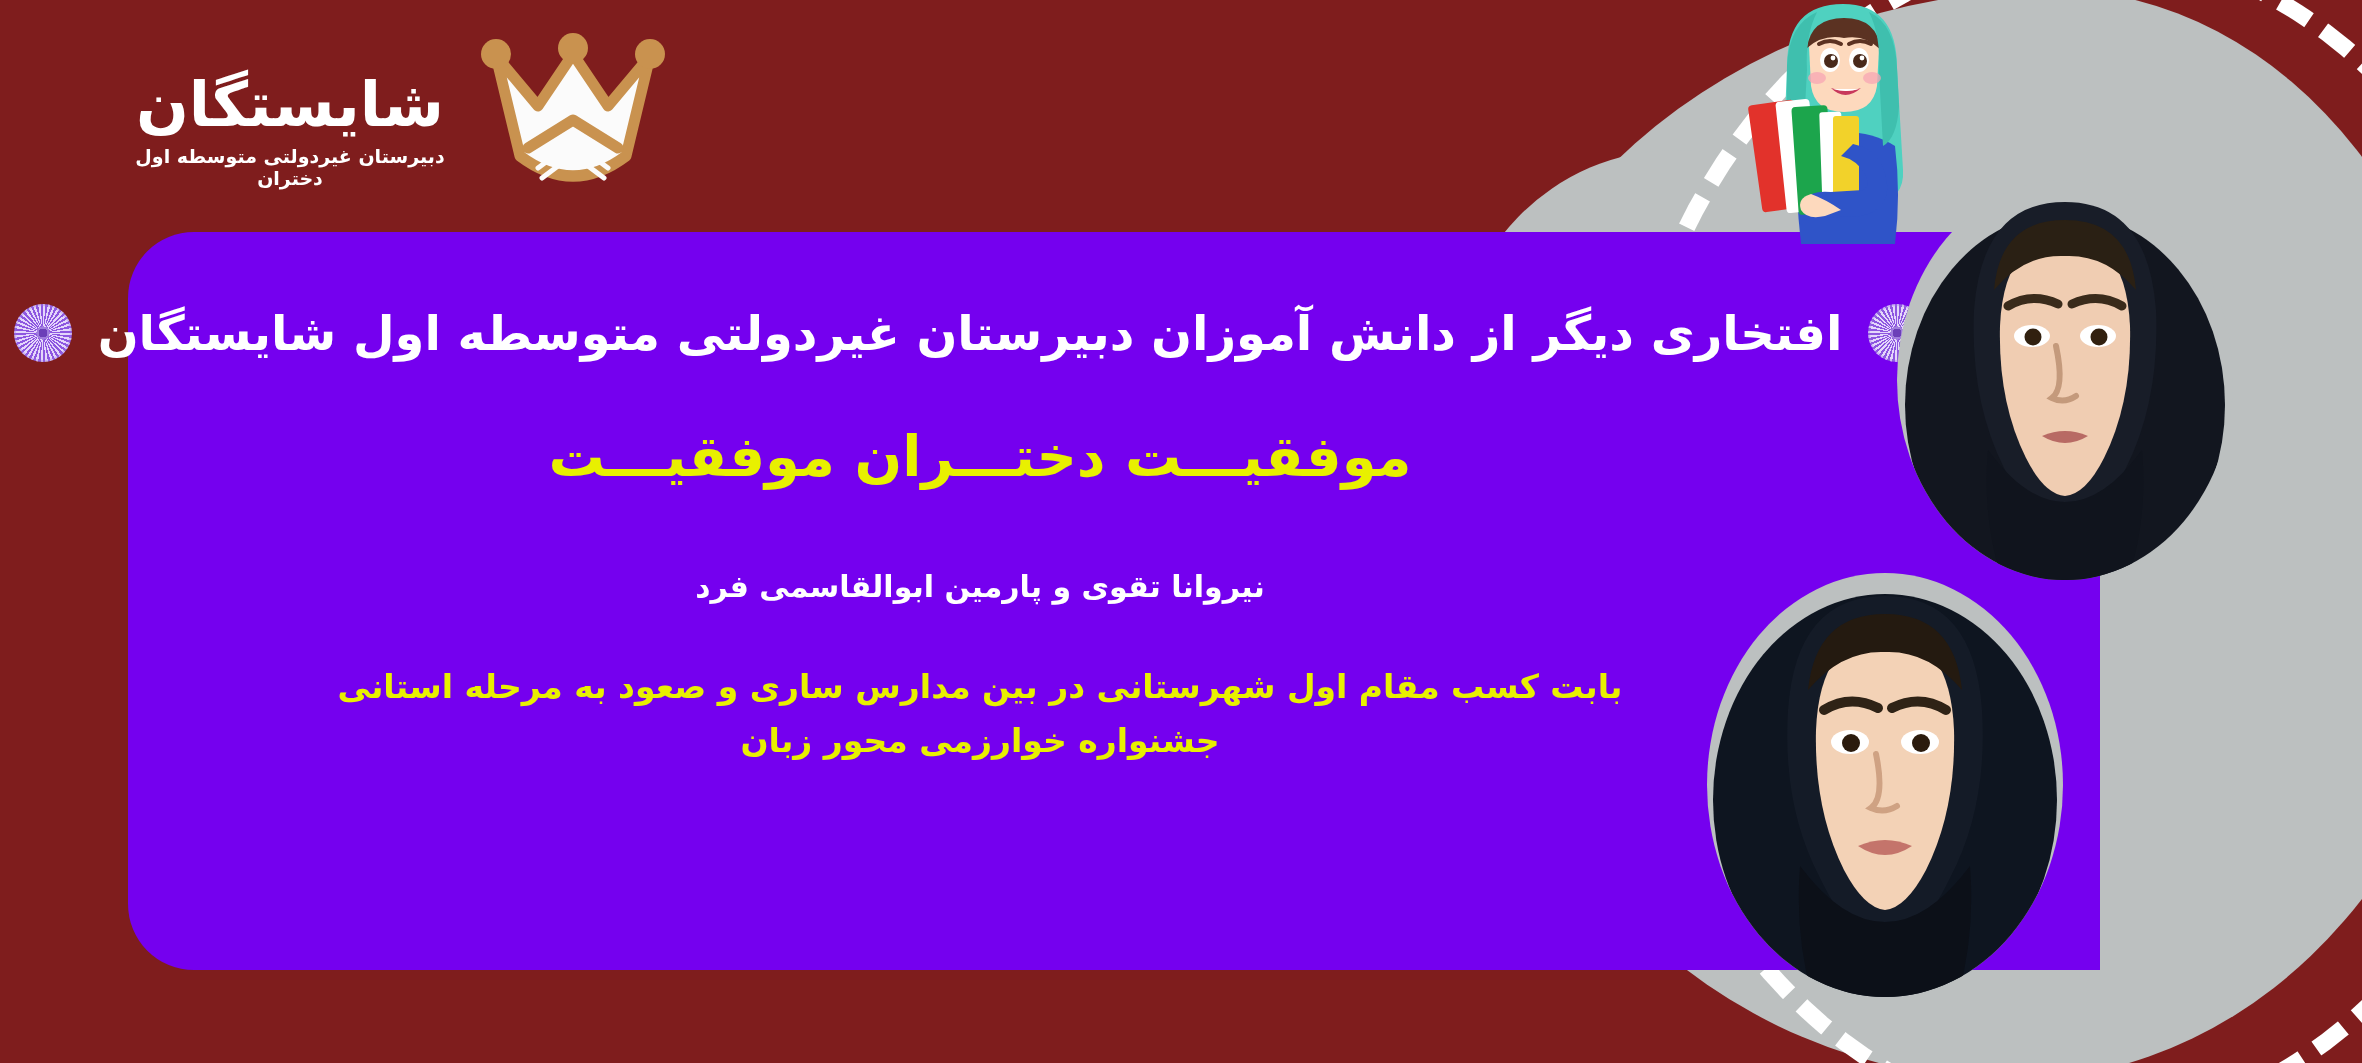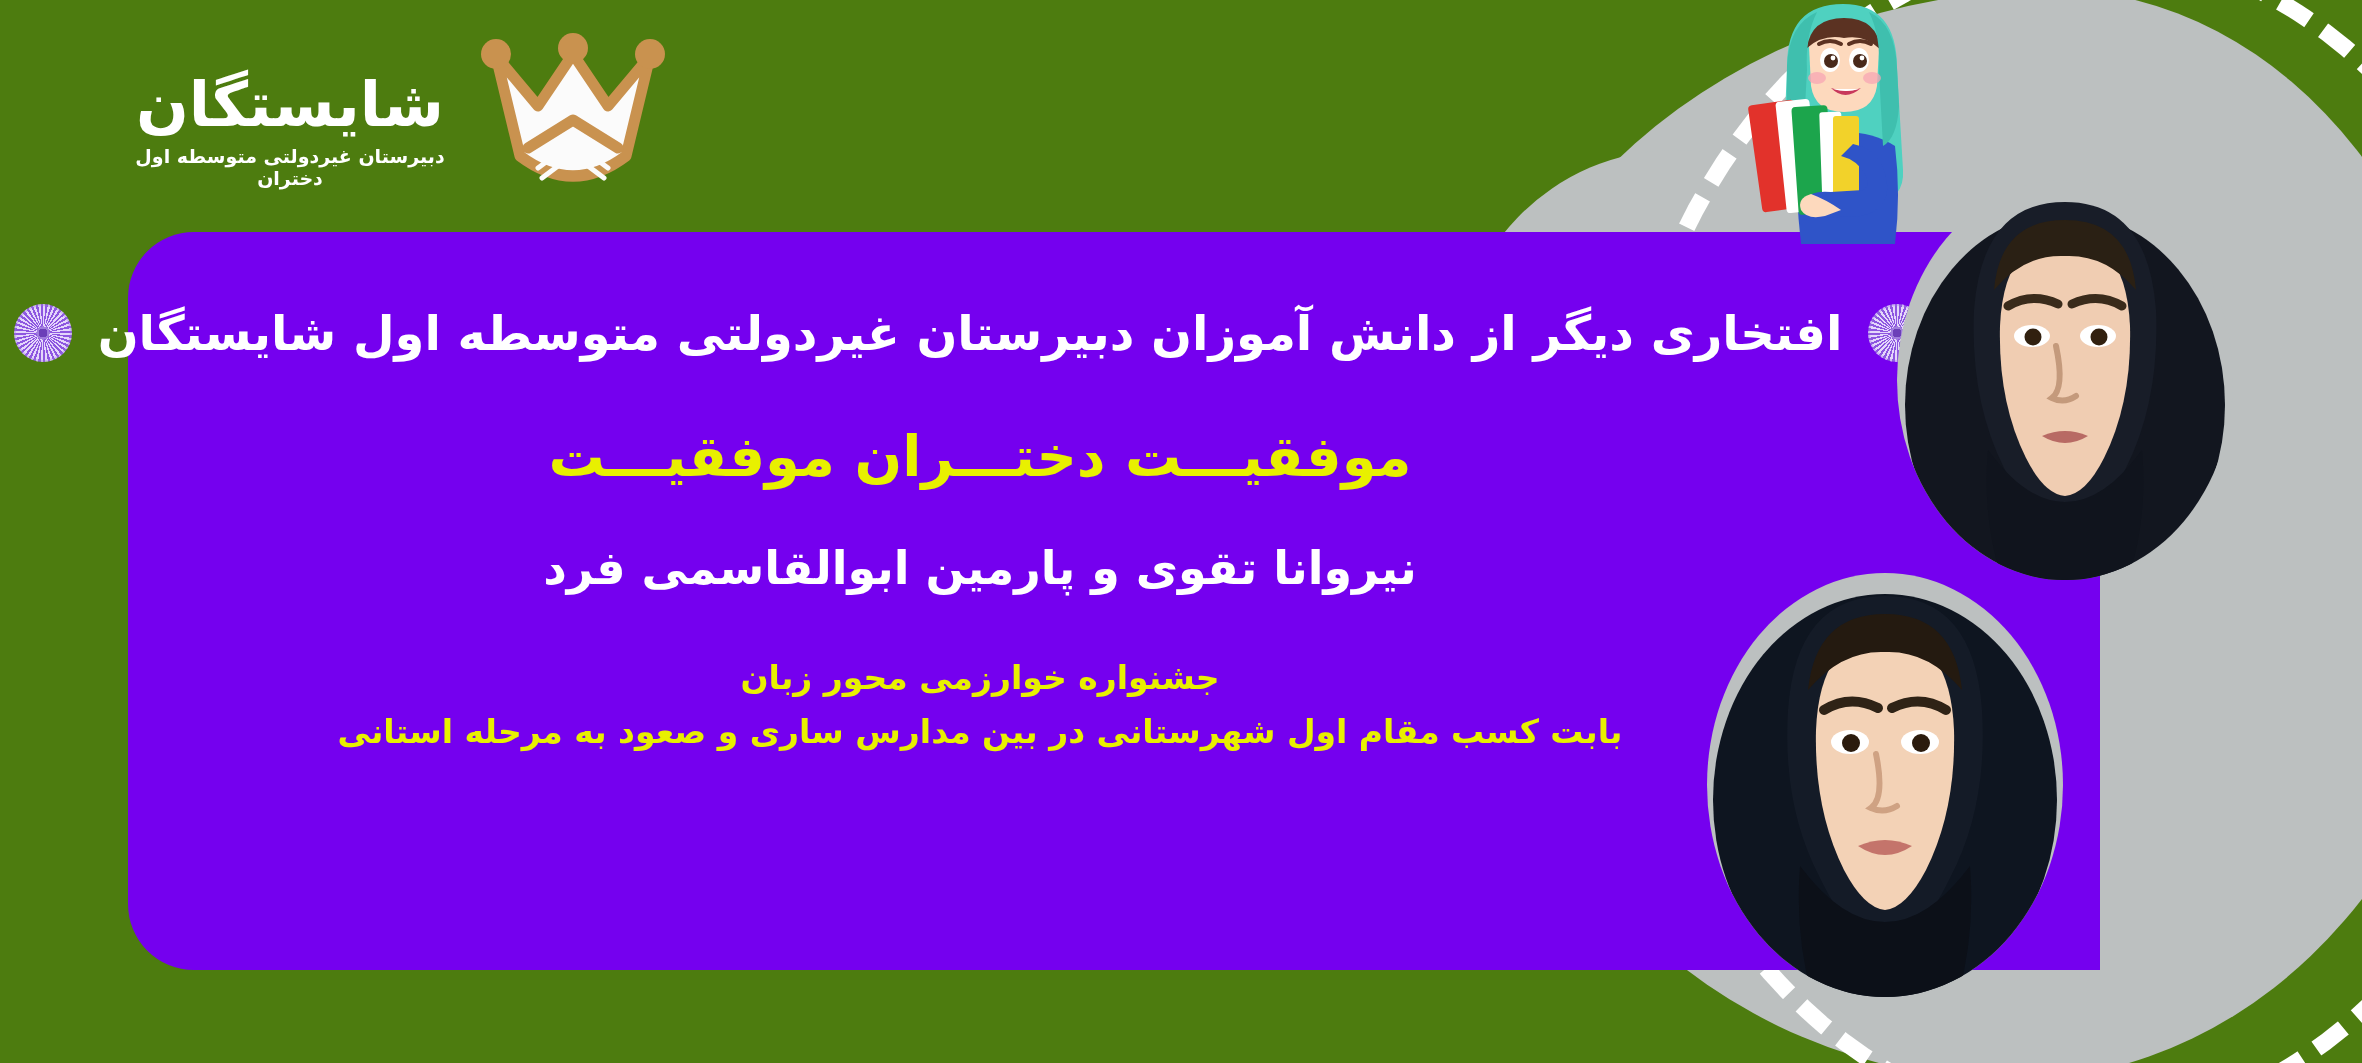--- a/index.html
+++ b/index.html
@@ -1,21 +1,21 @@
 <!DOCTYPE html>
 <html lang="fa" dir="rtl"><head>
 <meta charset="utf-8">
 <style>
   html,body{margin:0;padding:0;}
   body{
     width:2362px;height:1063px;overflow:hidden;
     font-family:"DejaVu Sans","Liberation Sans",sans-serif;
     background:#9d5cf7;
   }
-  #stage{position:relative;width:2362px;height:1063px;overflow:hidden;background:#4d7c0f;}
+  #stage{position:relative;width:2362px;height:1063px;overflow:hidden;background:#7f1d1d;}
 
   
   .blob{
     position:absolute;
     background:#bcc0c0;
     z-index:1;
   }
   .blob-main{
     right:-120px;top:-10px;
     width:1020px;height:1090px;
@@ -96,23 +96,23 @@
   .yellow-big{
     color:#e8f000;
     font-size:56px;
     font-weight:bold;
     margin-top:62px;
     letter-spacing:2px;
     white-space:nowrap;
   }
   .names{
     color:#ffffff;
-    font-size:46px;
-    font-weight:bold;
-    margin-top:52px;
+    font-size:30px;
+    font-weight:bold;
+    margin-top:80px;
     white-space:nowrap;
   }
   .yellow-small{
     color:#e8f000;
     font-size:33px;
     font-weight:bold;
     margin-top:56px;
     line-height:1.65;
     white-space:nowrap;
   }
@@ -306,19 +306,19 @@
       <span class="flower"></span>
       <span class="headline">افتخاری دیگر از دانش آموزان دبیرستان غیردولتی متوسطه اول شایستگان</span>
       <span class="flower"></span>
     </div>
 
     <div class="yellow-big">موفقیـــت  دختـــران  موفقیـــت</div>
 
     <div class="names">نیروانا تقوی و پارمین ابوالقاسمی فرد</div>
 
     <div class="yellow-small">
+      <div>بابت کسب مقام اول شهرستانی در بین مدارس ساری و صعود به مرحله استانی</div>
       <div>جشنواره خوارزمی محور زبان</div>
-      <div>بابت کسب مقام اول شهرستانی در بین مدارس ساری و صعود به مرحله استانی</div>
     </div>
 
   </div>
 
 </div>
 
 </body></html>

